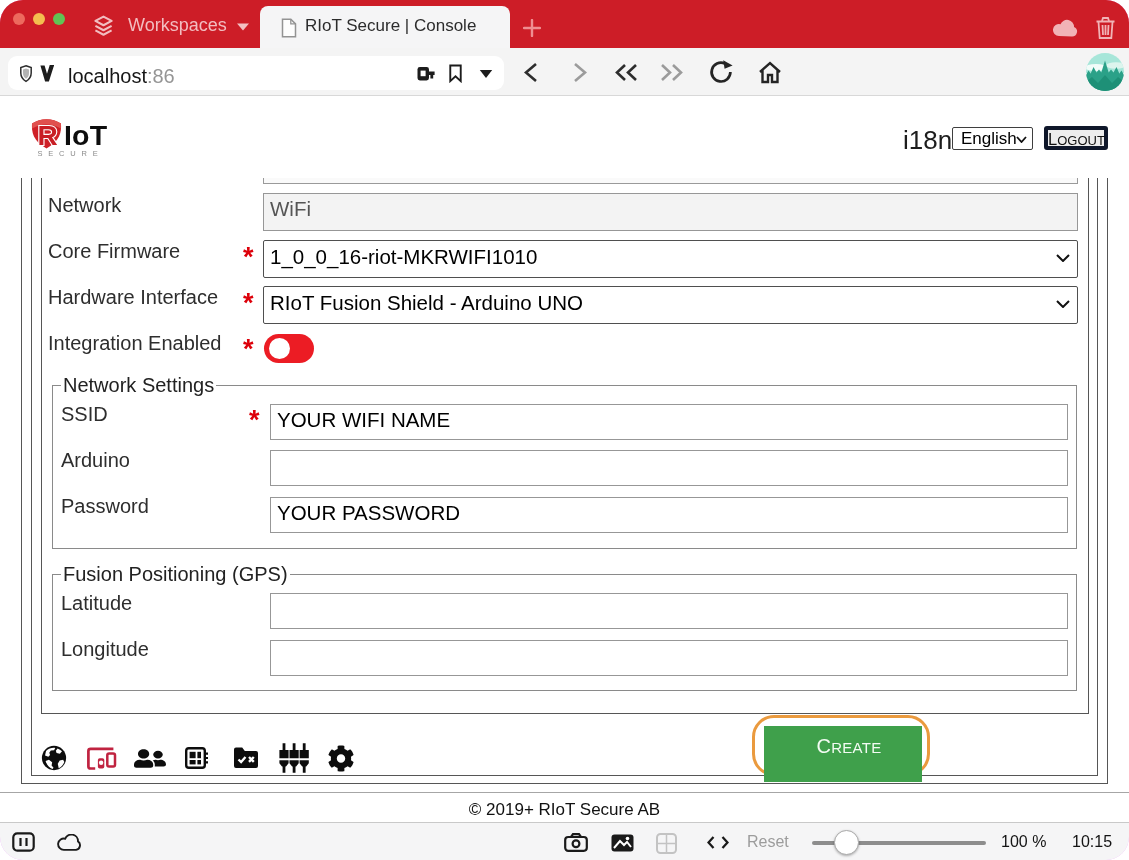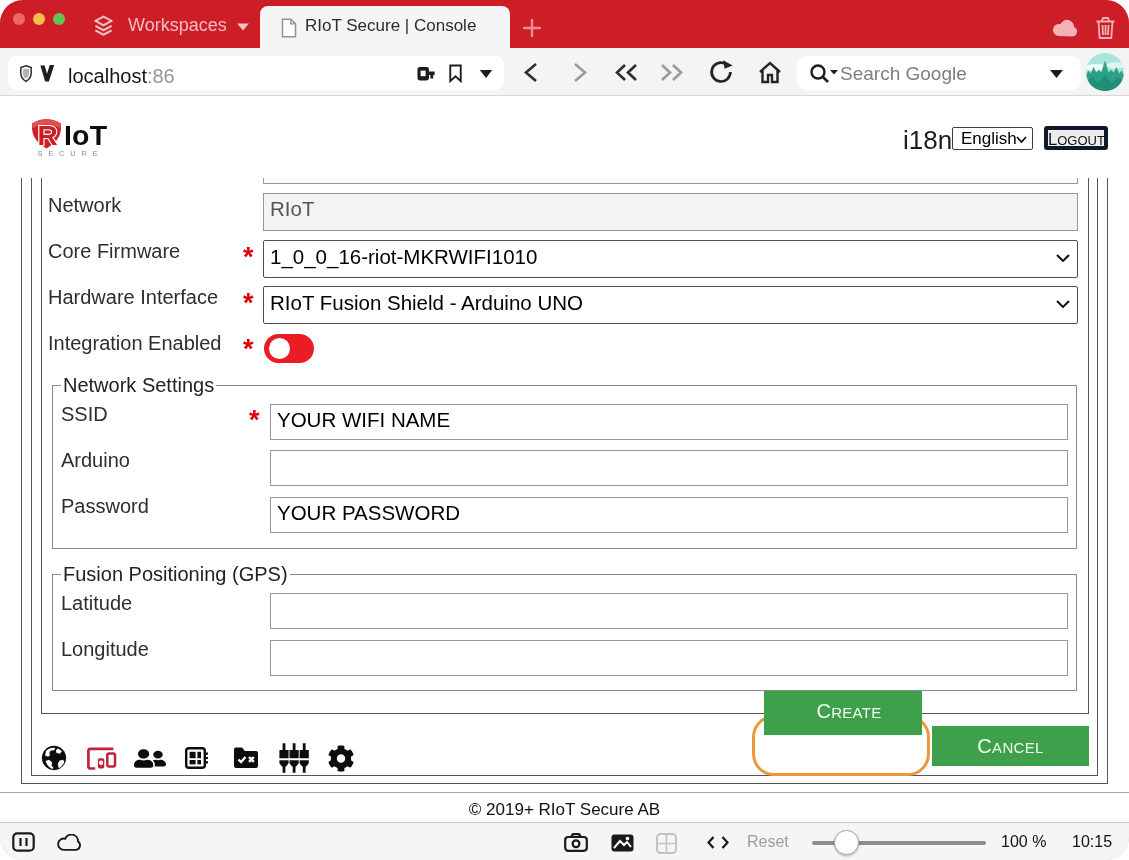--- a/index.html
+++ b/index.html
@@ -125,31 +125,20 @@
       </svg>
 
     <svg class="abs" style="left:708px; top:12px;" width="26" height="25" viewBox="0 0 26 25">
       <path d="M16.8 3.5 A9.4 9.4 0 1 0 22.4 12.1" fill="none" stroke="#242424" stroke-width="2.7"></path>
       <path d="M15.2 0.2 L16.6 8.8 L24.6 5.4 Z" fill="#242424"></path>
     </svg>
 
     <svg class="abs" style="left:757px; top:12px;" width="26" height="25" viewBox="0 0 26 25">
       <path d="M3 12 L13 3 L23 12 M5.5 10 V22 H11 V15 H15 V22 H20.5 V10" fill="none" stroke="#242424" stroke-width="2.4"></path>
     </svg>
-    <div id="searchfield">
-      <svg class="abs" style="left:12px; top:7px;" width="30" height="21" viewBox="0 0 30 21">
-        <circle cx="9" cy="9" r="6.5" fill="none" stroke="#1d1d1d" stroke-width="2.4"></circle>
-        <path d="M13.5 13.5 L19 19" stroke="#1d1d1d" stroke-width="2.6"></path>
-        <path d="M21 7 L25 11.5 L29 7 Z" fill="#1d1d1d"></path>
-      </svg>
-      <div class="abs" style="left:43px; top:7px; font-size:19px; color:#7e7e7e;">Search Google</div>
-      <svg class="abs" style="left:252px; top:13px;" width="15" height="10" viewBox="0 0 15 10">
-          <path d="M1 1 L7.5 9 L14 1 Z" fill="#1d1d1d"></path>
-        </svg>
-    </div>
 
     <svg class="abs" style="left:1086px; top:5px;" width="38" height="38" viewBox="0 0 38 38">
       <defs>
           <clipPath id="av">
             <circle cx="19" cy="19" r="19"></circle>
           </clipPath>
         </defs>
       <g clip-path="url(#av)">
         <rect width="38" height="20" fill="#a7e6d9"></rect>
         <ellipse cx="10" cy="14.5" rx="11" ry="3.6" fill="#f2fcf9"></ellipse>
@@ -183,21 +172,21 @@
         <svg class="abs" style="left:63px; top:8px;" width="11" height="7" viewBox="0 0 11 7">
             <path d="M1 1 L5.5 6 L10 1" fill="none" stroke="#111" stroke-width="1.8"></path>
           </svg>
       </div>
       <div class="abs" style="left:1044px; top:30px; width:64px; height:24px; border:4px solid #0f172a; border-radius:3px; background:#ededed; text-align:center; color:#111;">
         <span style="font-size:16.5px;">L</span><span style="font-size:13px;">OGOUT</span>
       </div>
     </div>
 
     <div class="flabel" style="left:48px; top:98px;">Network</div>
-    <div class="tinput" style="left:263px; top:97px; width:815px; height:38px; background:#f3f3f3; color:#555;">RIoT</div>
+    <div class="tinput" style="left:263px; top:97px; width:815px; height:38px; background:#f3f3f3; color:#555;">WiFi</div>
 
     <div class="flabel" style="left:48px; top:144px;">Core Firmware</div>
     <div class="req" style="left:243px; top:148px;">*</div>
     <div class="tselect" style="left:263px; top:144px; width:815px; height:38px;">1_0_0_16-riot-MKRWIFI1010</div>
     <svg class="chev" style="left:1056px; top:158px;" width="14" height="8" viewBox="0 0 14 8">
         <path d="M1 1 L7 7 L13 1" fill="none" stroke="#111" stroke-width="2"></path>
       </svg>
 
     <div class="flabel" style="left:48px; top:190px;">Hardware Interface</div>
     <div class="req" style="left:243px; top:194px;">*</div>
@@ -267,22 +256,21 @@
         <path d="M3.6 0.3 h2.8 v7 h-2.8 Z M0.4 7 h9.2 v8.2 h-9.2 Z M0.4 17.2 h9.2 v3 l-2.6 3.4 h-4 l-2.6-3.4 Z M3.6 23 h2.8 v6.7 h-2.8 Z"></path>
         <path d="M13.7 0.3 h2.8 v7 h-2.8 Z M10.5 7 h9.2 v8.2 h-9.2 Z M10.5 17.2 h9.2 v3 l-2.6 3.4 h-4 l-2.6-3.4 Z M13.7 23 h2.8 v6.7 h-2.8 Z"></path>
         <path d="M23.8 0.3 h2.8 v7 h-2.8 Z M20.6 7 h9.2 v8.2 h-9.2 Z M20.6 17.2 h9.2 v3 l-2.6 3.4 h-4 l-2.6-3.4 Z M23.8 23 h2.8 v6.7 h-2.8 Z"></path>
       </g>
     </svg>
     <svg class="abs" style="left:327px; top:649px;" width="28" height="27" viewBox="0 0 512 512">
       <path fill="#0d0d0d" d="M487.4 315.7l-42.6-24.6c4.3-23.2 4.3-47 0-70.2l42.6-24.6c4.9-2.8 7.1-8.6 5.5-14-11.1-35.6-30-67.8-54.7-94.6-3.8-4.1-10-5.1-14.8-2.3L380.8 110c-17.9-15.4-38.5-27.3-60.8-35.1V25.8c0-5.6-3.9-10.5-9.4-11.7-36.7-8.2-74.3-7.8-109.2 0-5.5 1.2-9.4 6.1-9.4 11.7V75c-22.2 7.9-42.8 19.8-60.8 35.1L88.7 85.5c-4.9-2.8-11-1.9-14.8 2.3-24.7 26.7-43.6 58.9-54.7 94.6-1.7 5.4.6 11.2 5.5 14L67.3 221c-4.3 23.2-4.3 47 0 70.2l-42.6 24.6c-4.9 2.8-7.1 8.6-5.5 14 11.1 35.6 30 67.8 54.7 94.6 3.8 4.1 10 5.1 14.8 2.3l42.6-24.6c17.9 15.4 38.5 27.3 60.8 35.1v49.2c0 5.6 3.9 10.5 9.4 11.7 36.7 8.2 74.3 7.8 109.2 0 5.5-1.2 9.4-6.1 9.4-11.7v-49.2c22.2-7.9 42.8-19.8 60.8-35.1l42.6 24.6c4.9 2.8 11 1.9 14.8-2.3 24.7-26.7 43.6-58.9 54.7-94.6 1.5-5.5-.7-11.3-5.6-14.1zM256 336c-44.1 0-80-35.9-80-80s35.9-80 80-80 80 35.9 80 80-35.9 80-80 80z"></path>
     </svg>
 
     <div class="abs" style="left:752px; top:619px; width:178px; height:61px; border:3.5px solid #ea9a3e; border-radius:22px; background:#fff;"></div>
-    <div class="gbtn" style="left:764px; top:595px; width:158px; height:44px; line-height:40px;padding-left:12px;"><span class="big">C</span>REATE</div>
-    <div class="gbtn" style="left:932px; top:630px; width:157px; height:40px; line-height:40px;"><span class="big">C</span>ANCEL</div>
+    <div class="gbtn" style="left:764px; top:630px; width:158px; height:56px; line-height:40px;padding-left:12px;"><span class="big">C</span>REATE</div>
 
     <div class="abs" style="left:0; top:696px; width:1129px; height:1px; background:#a6a6a6;"></div>
     <div class="abs" style="left:0; top:704px; width:1129px; text-align:center; font-size:17px; color:#111;">© 2019+ RIoT Secure AB</div>
   </div>
 
   <div id="statusbar">
     <svg class="abs" style="left:12px; top:9px;" width="23" height="20" viewBox="0 0 23 20">
       <rect x="1.3" y="1.3" width="20.4" height="17.4" rx="4" fill="none" stroke="#1a1a1a" stroke-width="2.2"></rect>
       <path d="M8.5 6 V14 M14.5 6 V14" stroke="#1a1a1a" stroke-width="2.2"></path>
     </svg>

